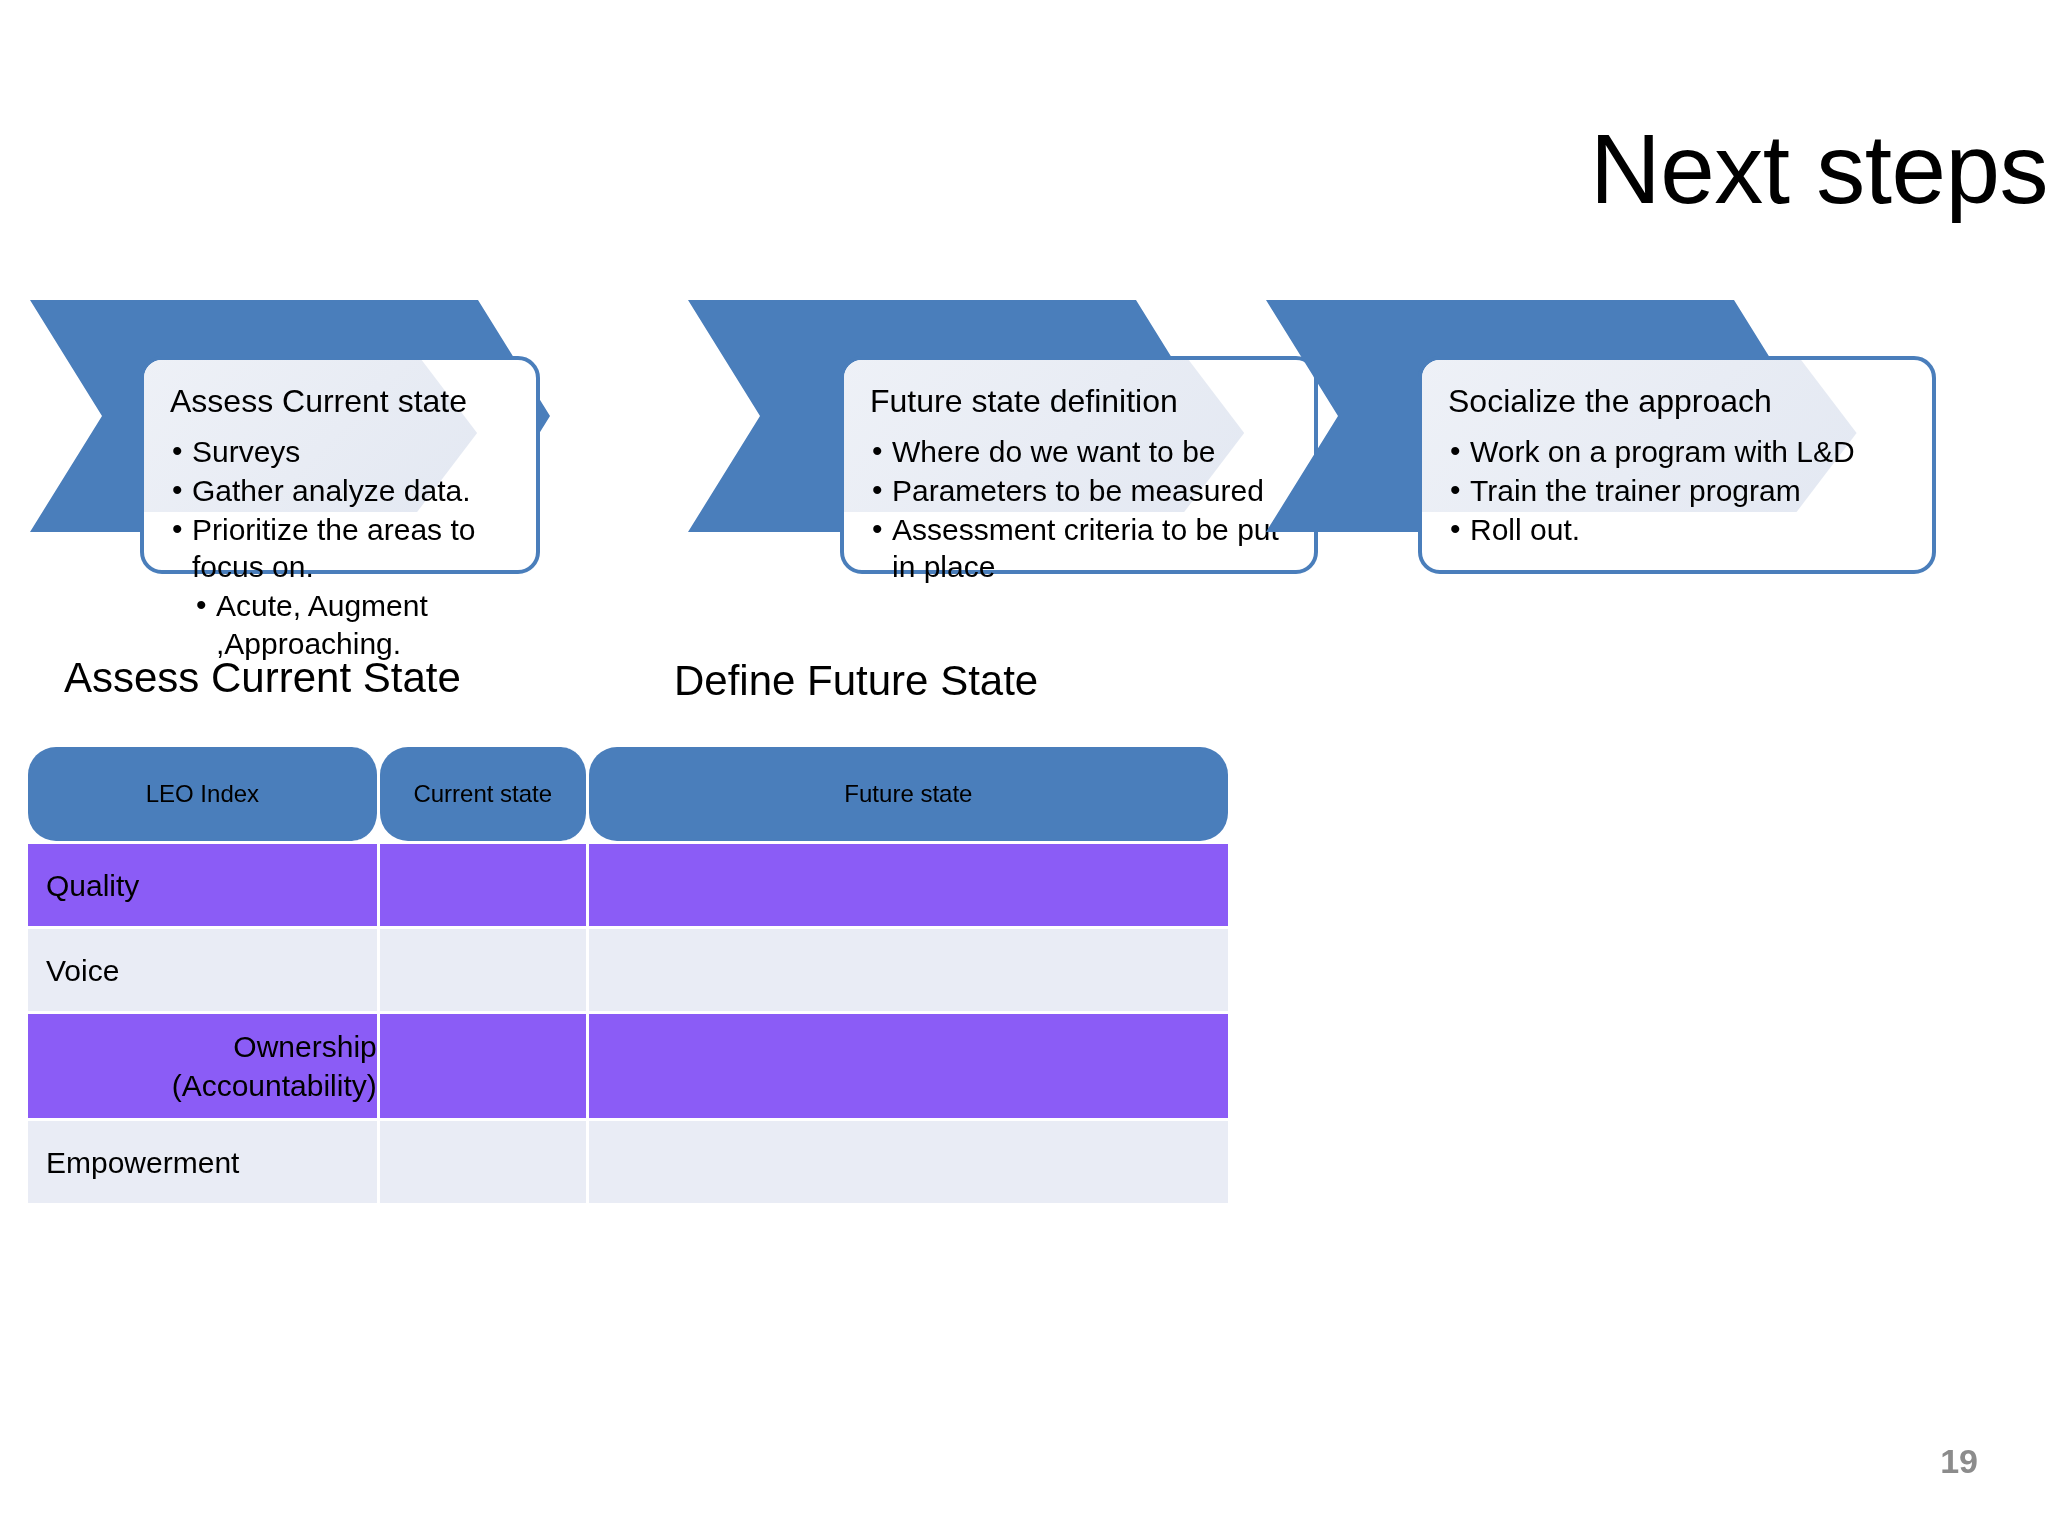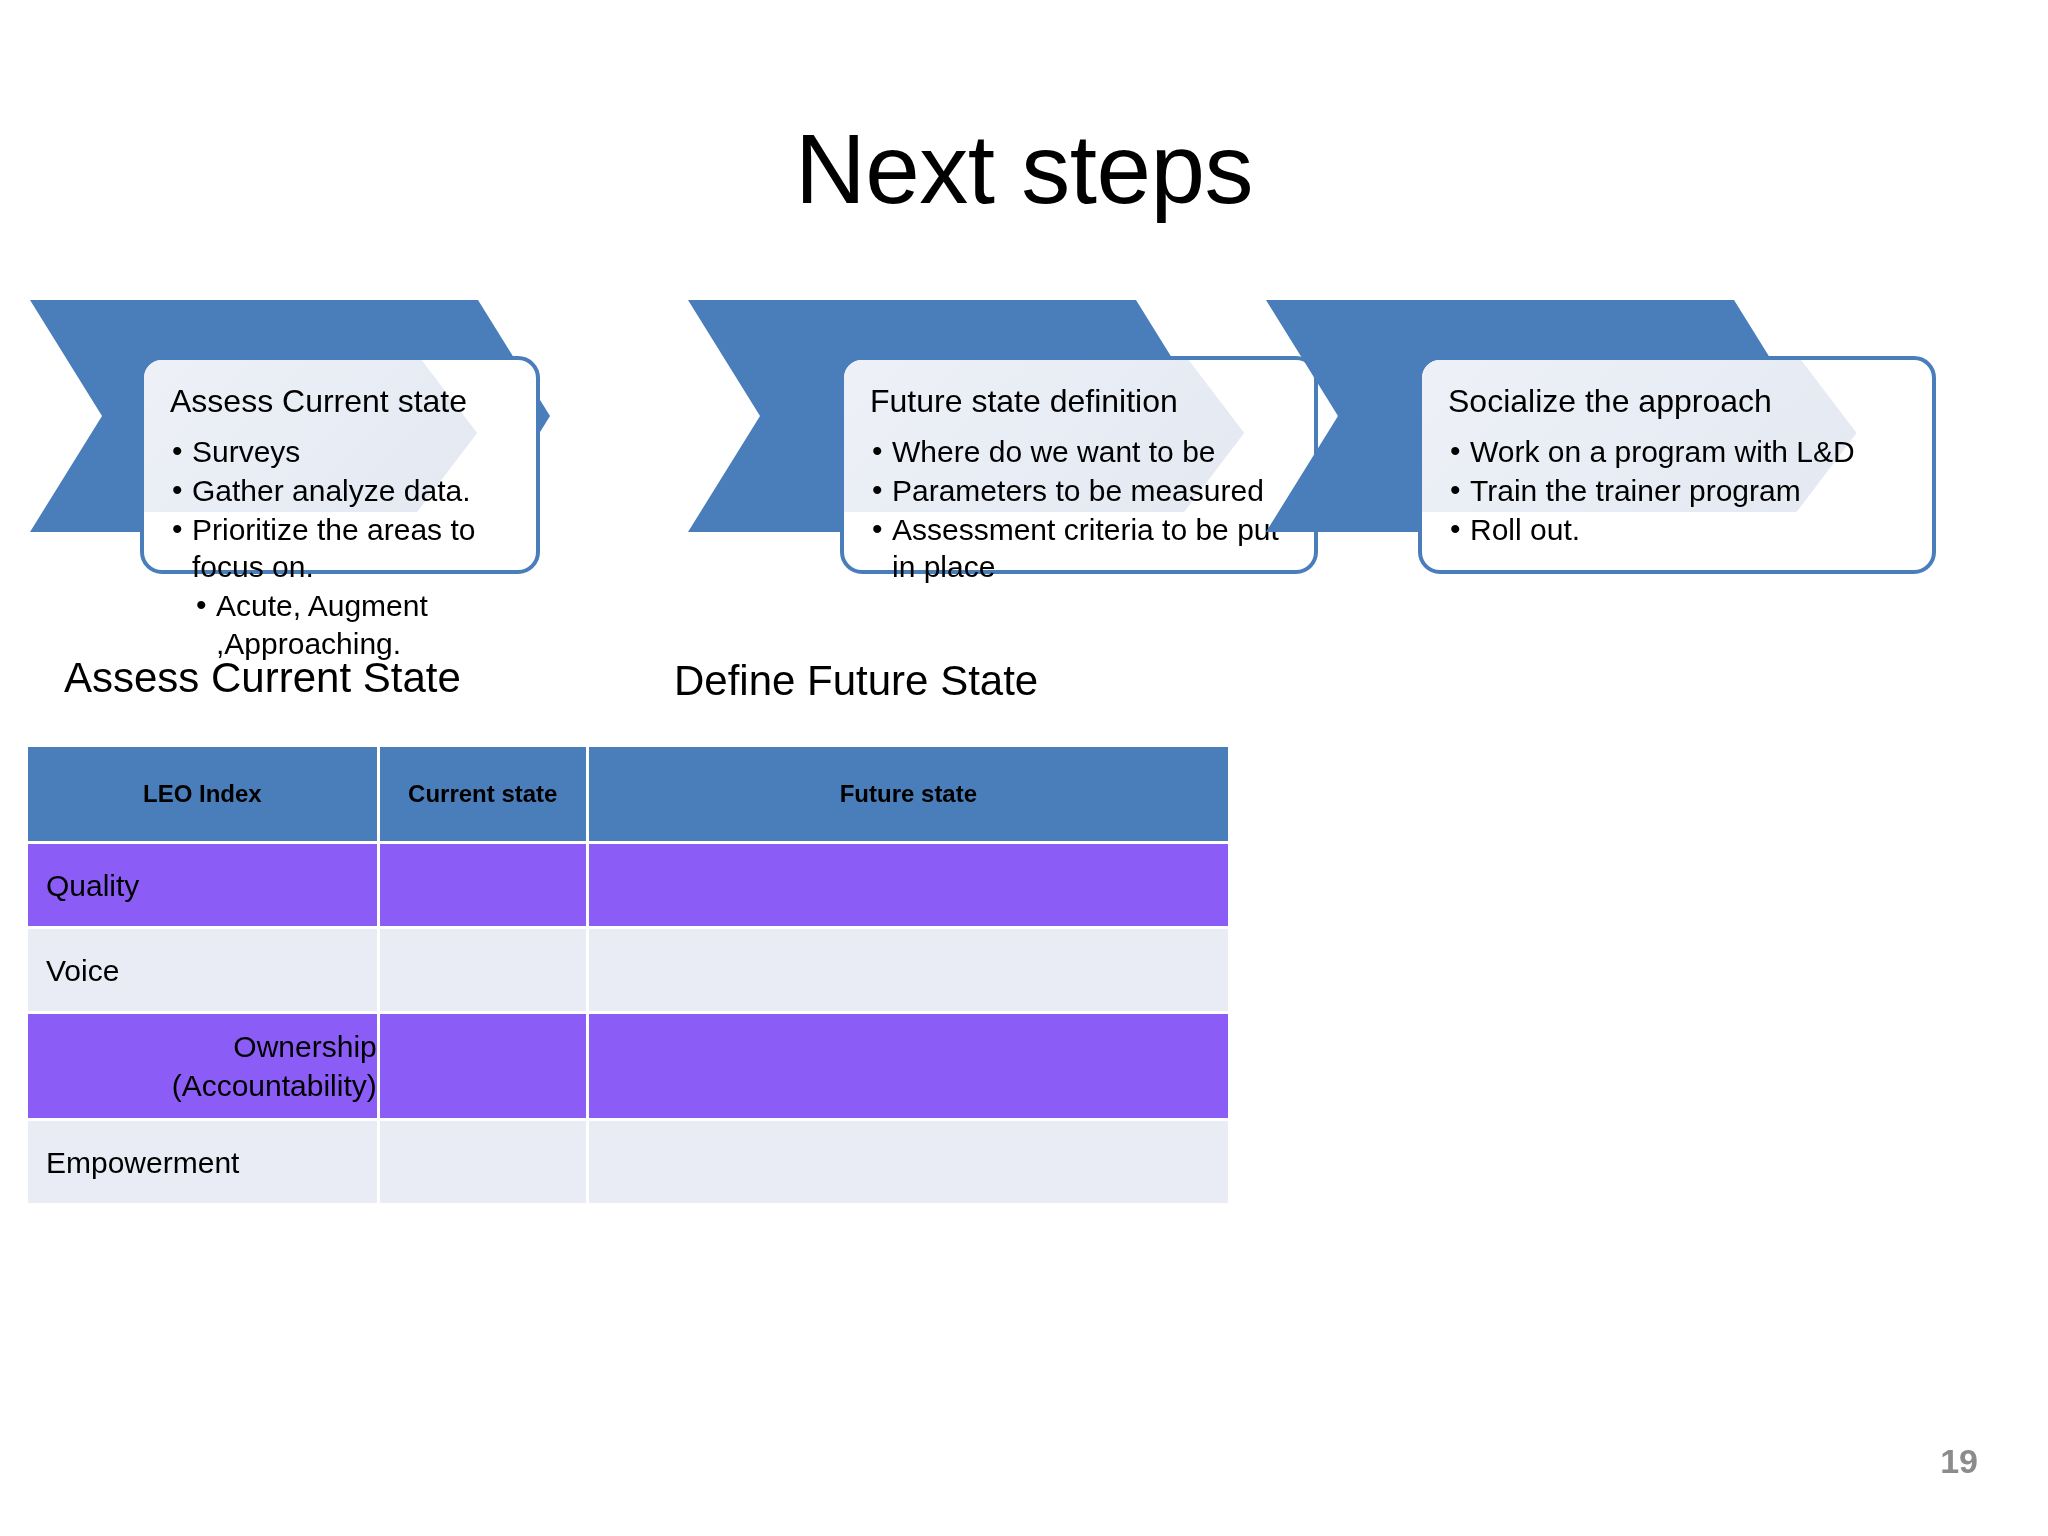--- a/index.html
+++ b/index.html
@@ -6,21 +6,21 @@
   html,body{ background:#ffffff; }
   body{
     width:2048px; height:1536px; position:relative; overflow:hidden;
     font-family:"Liberation Sans", sans-serif;
     color:#000000;
   }
 
   
   #slide-title{
     position:absolute; left:0; top:118px; width:2048px;
-    text-align:center;
+    text-align:right;
     font-size:98px; line-height:1.05; font-weight:400;
     letter-spacing:-0.5px; color:#000;
   }
 
   
   #process-row{ position:absolute; left:0; top:300px; width:2048px; height:300px; }
 
   .process-step{ position:absolute; top:0; height:300px; }
 
   
@@ -76,23 +76,24 @@
     border-collapse:separate; border-spacing:0 3px;
     table-layout:fixed;
   }
   #leo-table th, #leo-table td{ padding:0; }
   #leo-table col.c1{ width:350px; }
   #leo-table col.c2{ width:208px; }
   #leo-table col.c3{ width:636px; }
 
   #leo-table thead th{
     background:#4a7ebb; color:#000;
-    font-size:24px; font-weight:bold; line-height:1.35;
+    font-size:24px; font-weight:normal; line-height:1.35;
     height:94px; vertical-align:middle; text-align:center;
     border-right:3px solid #ffffff;
+    border-radius:28px;
   }
   #leo-table thead th:last-child{ border-right:none; }
 
   #leo-table tbody td{
     height:82px; vertical-align:middle;
     font-size:30px; line-height:1.3; color:#000;
     padding-left:18px;
     border-right:3px solid #ffffff;
   }
   #leo-table tbody td:last-child{ border-right:none; }

